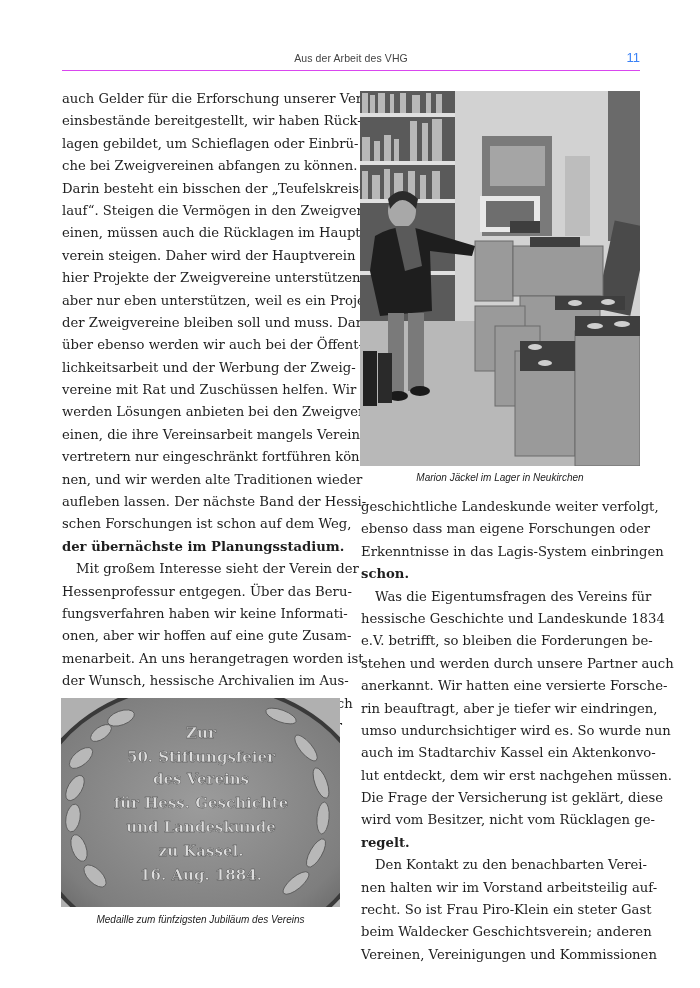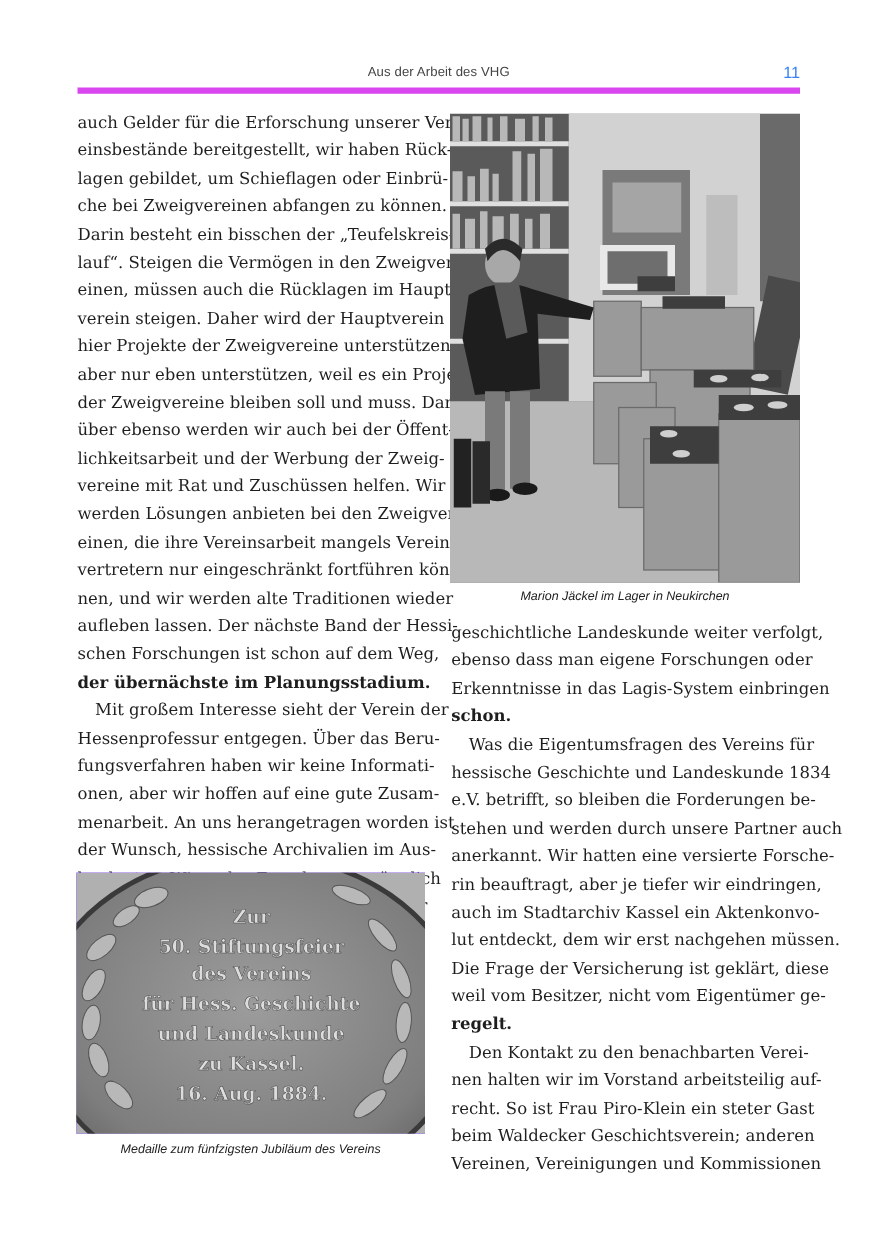--- a/index.html
+++ b/index.html
@@ -1,17 +1,17 @@
 <!DOCTYPE html>
 <html><head>
 <meta charset="utf-8">
 <style>
   html, body { margin: 0; padding: 0; }
   body { width: 700px; height: 988px; background: #ffffff; position: relative; overflow: hidden; color: #1e1e1e; }
-  .header { position: absolute; left: 62px; top: 50px; width: 578px; height: 20px; border-bottom: 5px solid #d946ef; }
+  .header { position: absolute; left: 62px; top: 50px; width: 578px; height: 20px; border-bottom: 1px solid #d946ef; }
   .header-title { position: absolute; left: 0; right: 0; text-align: center; font-family: "Liberation Sans", sans-serif; font-size: 10.5px; color: #444; top: 2px; letter-spacing: 0.1px; }
   .page-number { position: absolute; right: 0; top: 0; font-family: "Liberation Sans", sans-serif; font-size: 13px; color: #3b82f6; }
   .col { position: absolute; font-family: "DejaVu Serif", serif; font-size: 13.2px; line-height: 22.4px; }
   .col-left { left: 62px; top: 88px; width: 280px; }
   .col-right { left: 361px; top: 496px; width: 279px; }
   .line { display: block; white-space: nowrap; text-align: justify; text-align-last: justify; height: 22.4px; overflow: visible; }
   .line.last { text-align-last: left; font-weight: bold; }
   .line.indent { padding-left: 14px; }
   .photo { position: absolute; overflow: hidden; }
   .photo-warehouse { left: 360px; top: 91px; width: 280px; height: 375px; background: #6a6a6a; }
@@ -154,24 +154,25 @@
   <span class="line">geschichtliche Landeskunde weiter verfolgt,</span>
   <span class="line">ebenso dass man eigene Forschungen oder</span>
   <span class="line">Erkenntnisse in das Lagis-System einbringen</span>
   <span class="line last">schon.</span>
   <span class="line indent">Was die Eigentumsfragen des Vereins für</span>
   <span class="line">hessische Geschichte und Landeskunde 1834</span>
   <span class="line">e.V. betrifft, so bleiben die Forderungen be-</span>
   <span class="line">stehen und werden durch unsere Partner auch</span>
   <span class="line">anerkannt. Wir hatten eine versierte Forsche-</span>
   <span class="line">rin beauftragt, aber je tiefer wir eindringen,</span>
+  <span class="line">umso undurchsichtiger wird es. So wurde nun</span>
   <span class="line">auch im Stadtarchiv Kassel ein Aktenkonvo-</span>
   <span class="line">lut entdeckt, dem wir erst nachgehen müssen.</span>
   <span class="line">Die Frage der Versicherung ist geklärt, diese</span>
-  <span class="line">weil vom Besitzer, nicht vom Eigentümer ge-</span>
+  <span class="line">wird vom Besitzer, nicht vom Rücklagen ge-</span>
   <span class="line last">regelt.</span>
   <span class="line indent">Den Kontakt zu den benachbarten Verei-</span>
   <span class="line">nen halten wir im Vorstand arbeitsteilig auf-</span>
   <span class="line">recht. So ist Frau Piro-Klein ein steter Gast</span>
   <span class="line">beim Waldecker Geschichtsverein; anderen</span>
   <span class="line">Vereinen, Vereinigungen und Kommissionen</span>
 </div>
 
 <div class="photo photo-medal">
   <svg width="279" height="209" viewBox="0 0 279 209">

